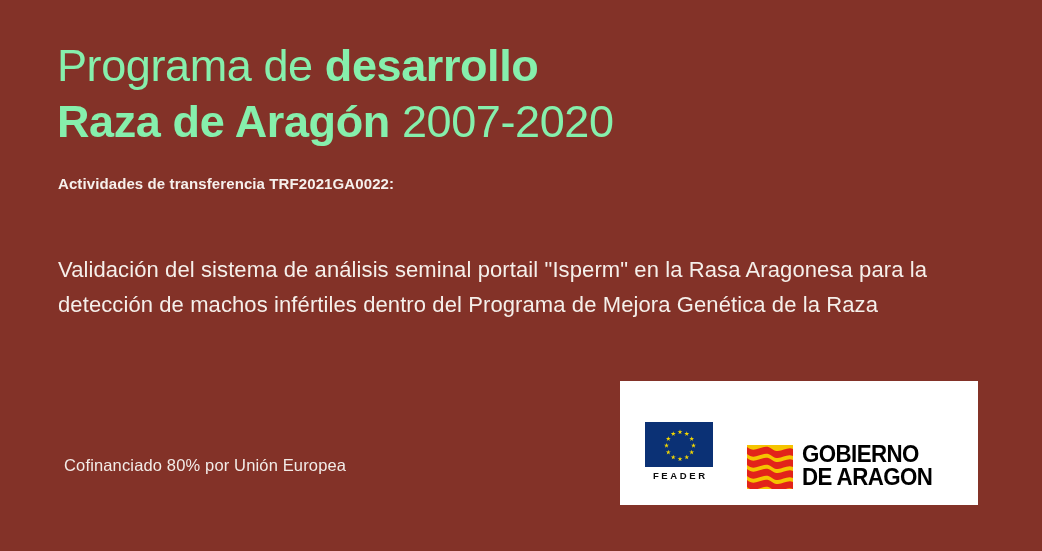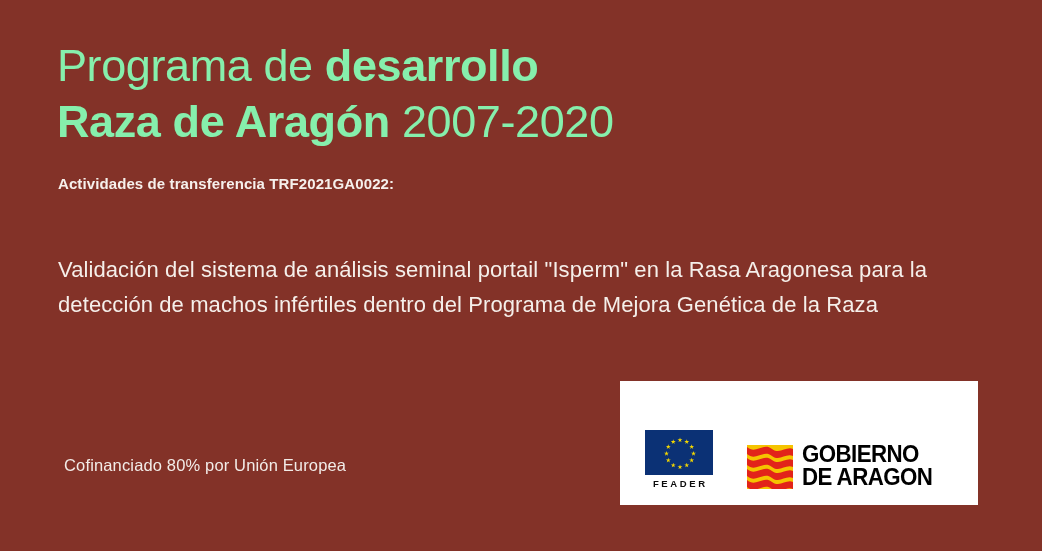--- a/index.html
+++ b/index.html
@@ -84,21 +84,20 @@
     align-items: center;
   }
 
   
   .eu-block {
     position: absolute;
     left: 25px;
     top: 41px;
     width: 68px;
     text-align: center;
-    margin-top: 8px;
   }
   .eu-flag {
     position: relative;
     width: 68px;
     height: 45px;
     background: #0B3175;
     border: 1px solid #0B3175;
     box-sizing: border-box;
   }
   .eu-star {

